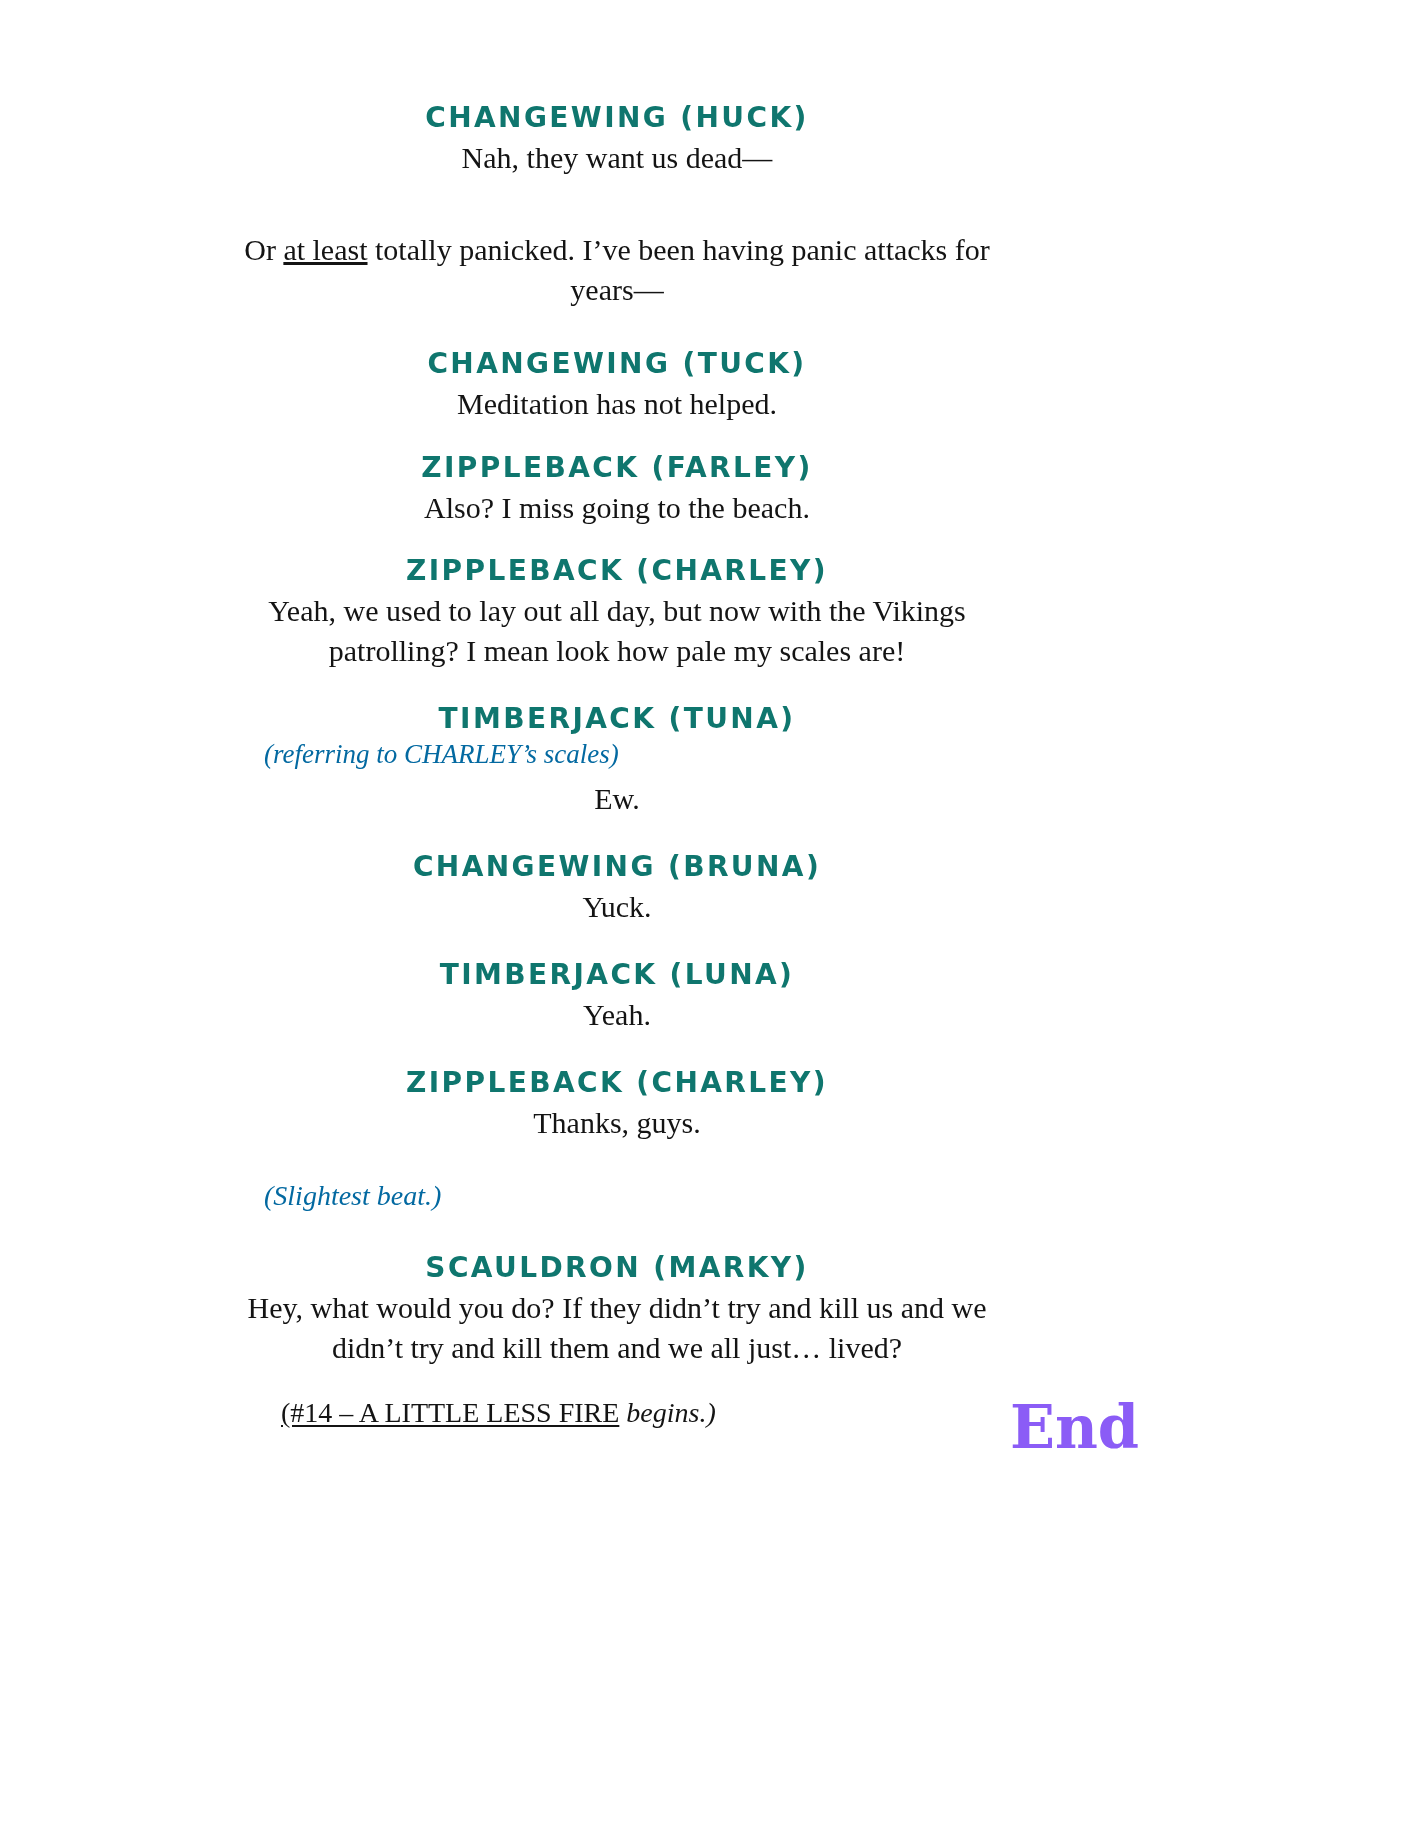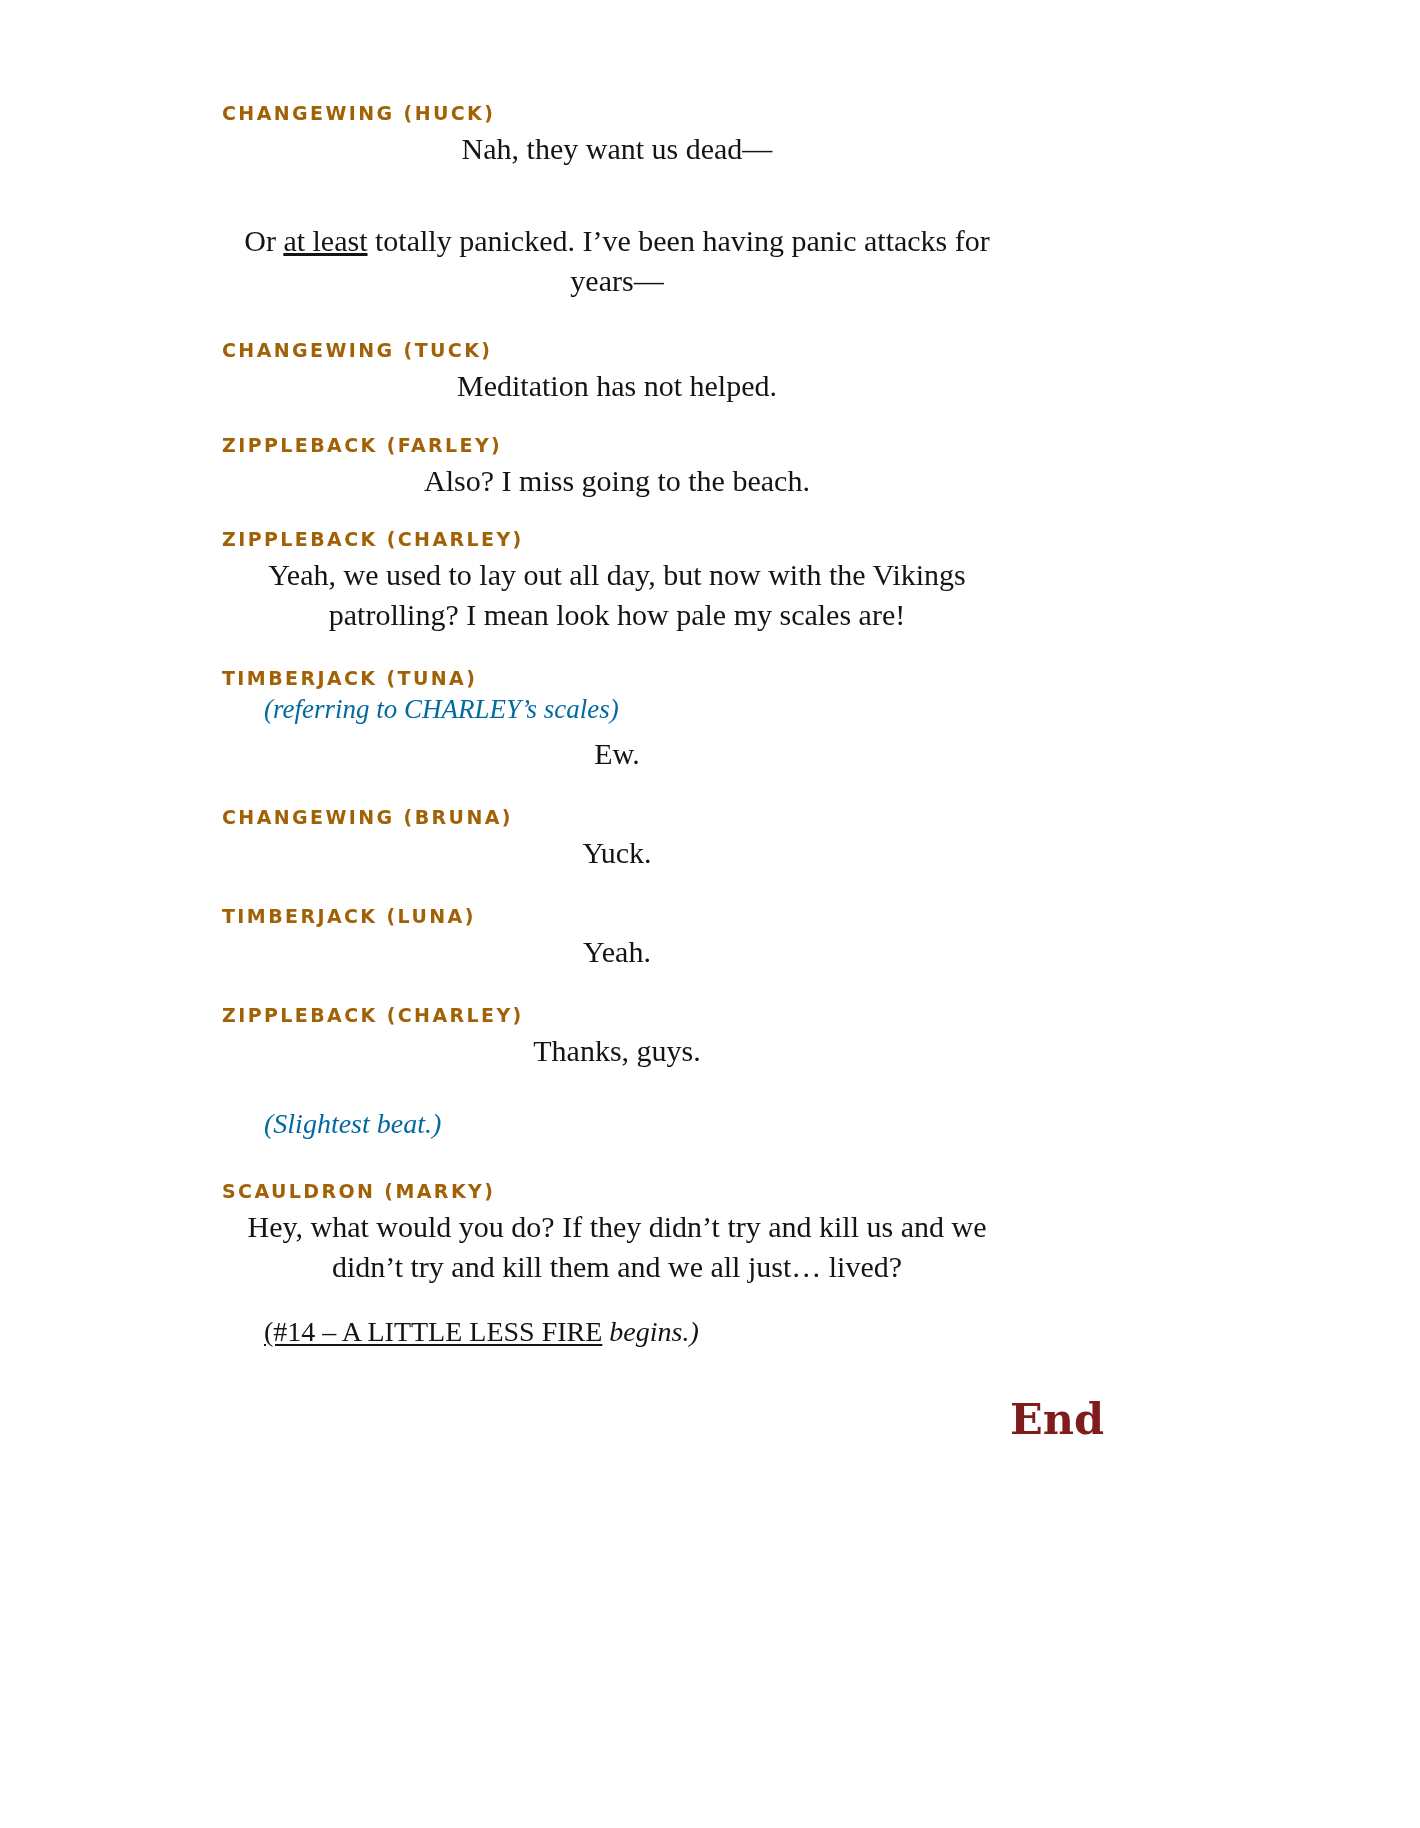--- a/index.html
+++ b/index.html
@@ -19,24 +19,24 @@
     position: absolute;
     left: 222px;
     top: 104px;
     width: 790px;
   }
 
   
   .cue {
     font-family: "DejaVu Sans", "Liberation Sans", sans-serif;
     font-weight: bold;
-    font-size: 19px;
+    font-size: 28px;
     letter-spacing: 2.4px;
-    text-align: left;
-    color: #a16207;
+    text-align: center;
+    color: #0f766e;
     line-height: 1.0;
     white-space: nowrap;
   }
 
   
   .dialogue {
     font-family: "Liberation Serif", "DejaVu Serif", serif;
     font-size: 30px;
     line-height: 1.33;
     color: #141414;
@@ -62,21 +62,21 @@
     color: #0369a1;
     margin-left: 42px;
   }
 
   
   .song-cue {
     font-family: "Liberation Serif", "DejaVu Serif", serif;
     font-size: 28px;
     line-height: 1.33;
     color: #141414;
-    margin-left: 42px;
+    margin-left: 59px;
   }
   .song-cue .cue-underline {
     text-decoration: underline;
     text-underline-offset: 3px;
   }
   .song-cue .cue-begins {
     font-style: italic;
   }
 
   u.inline-u {
@@ -92,22 +92,22 @@
   .sp-40 { height: 40px; }
   .sp-46 { height: 46px; }
 
   
   .end-mark {
     position: absolute;
     left: 1010px;
     top: 1398px;
     font-family: "DejaVu Serif", "Liberation Serif", serif;
     font-weight: bold;
-    font-size: 43px;
-    color: #7f1d1d;
+    font-size: 59px;
+    color: #8b5cf6;
     line-height: 1;
     letter-spacing: 0px;
   }
 </style>
 </head>
 <body>
 
 <div class="page">
 
   <div class="script-body">

